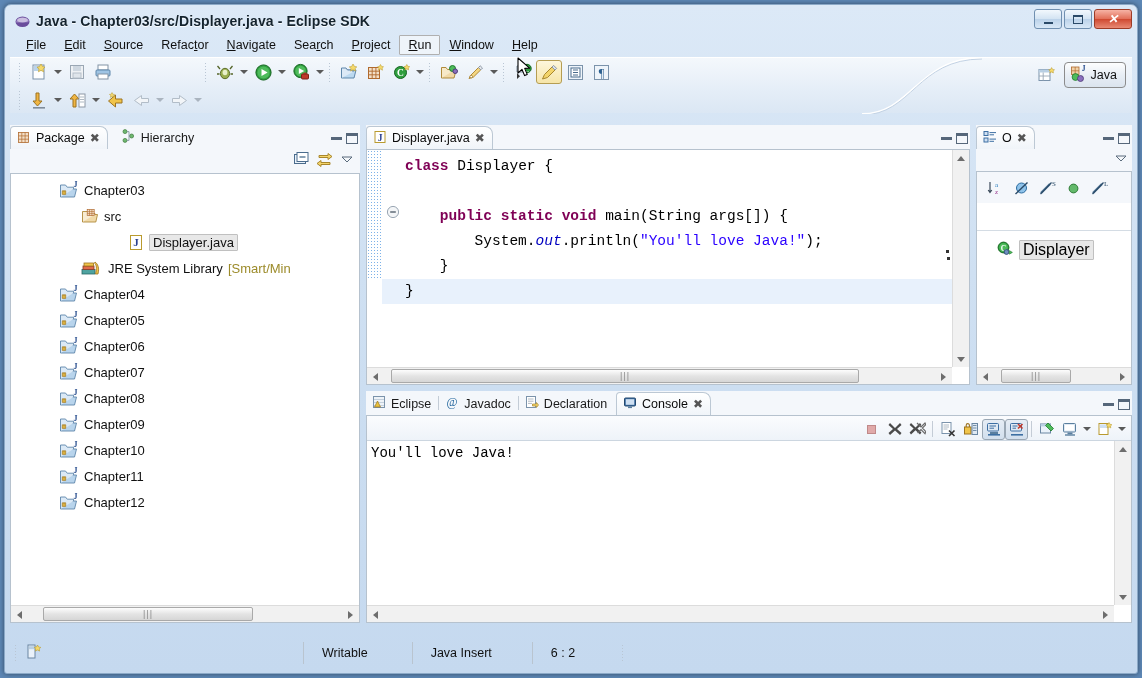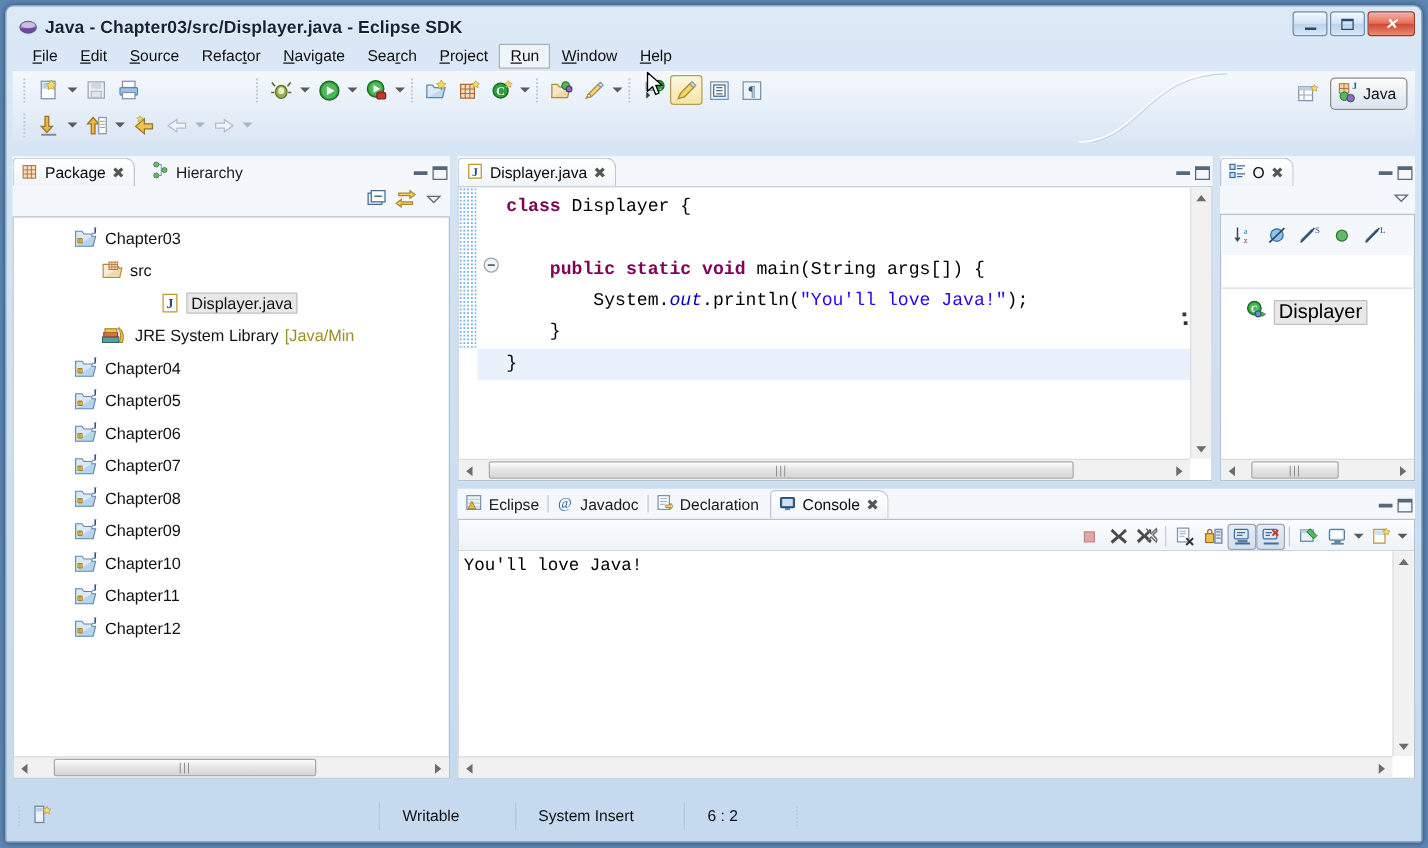--- a/index.html
+++ b/index.html
@@ -479,21 +479,21 @@
             <div class="trow" style="padding-left: 70px;">
               <span style="display: inline-flex;">
                 <svg width="22" height="18" viewBox="0 0 22 18">
                   <rect x="1" y="10.5" width="13" height="4.5" fill="#4fa3a0" stroke="#2a6664" stroke-width=".8"></rect>
                   <rect x="2" y="7" width="11" height="3.5" fill="#e06a4a" stroke="#8c3a24" stroke-width=".8"></rect>
                   <rect x="3" y="4" width="9.5" height="3" fill="#f0c44a" stroke="#9c7320" stroke-width=".8"></rect>
                   <path d="M14 3 C17 5 18.5 9 17 15 L14.5 15 C16 9.5 15.5 5.5 13.5 4.2 Z" fill="#f0c44a" stroke="#9c7320" stroke-width=".8"></path>
                 </svg>
               </span>
               <span class="lbl">JRE System Library</span>
-              <span class="olive" style="margin-left: 5px;">[Java/Min</span>
+              <span class="olive" style="margin-left: 5px;">[Smart/Min</span>
             </div>
             <div class="trow" style="padding-left: 48px;">
               <span style="display: inline-flex;">
                 <svg width="20" height="18" viewBox="0 0 20 18">
                   <path d="M1.5 16 L3.5 8 H17.5 L15.5 16 Z" fill="#b8d4ec" stroke="#5f87ab" stroke-width=".9"></path>
                   <path d="M1.5 16 V4 H6.5 L8.2 6.2 H14.5 V8" fill="#dbe9f6" stroke="#5f87ab" stroke-width=".9"></path>
                   <text x="14.5" y="6" font-size="8" fill="#2a4f8f" font-family="Liberation Serif, serif" font-weight="bold">J</text>
                   <path d="M3.3 9.8 h3.4 v3.6 h-3.4z" fill="#f0c44a" stroke="#9c7320" stroke-width=".7"></path>
                   <text x="5" y="13" font-size="4.6" fill="#5a4312" text-anchor="middle" font-family="Liberation Serif, serif">!</text>
                 </svg>
@@ -912,18 +912,18 @@
   <div id="statusbar">
     <span class="sbgrip"></span>
     <span style="margin-right:260px;">
       <svg width="18" height="18" viewBox="0 0 18 18">
           <rect x="3" y="2" width="7" height="13" fill="#eaf2fa" stroke="#6a86a2"></rect>
           <rect x="4" y="3.2" width="5" height="3" fill="#b9cfe3"></rect>
           <path d="M12.5 2 l1.1 2 2.2 .4 -1.6 1.5 .4 2.2 -2.1-1.1 -2.1 1.1 .4-2.2 -1.6-1.5 2.2-.4z" fill="#f5d96b" stroke="#b99a2e" stroke-width=".6"></path>
         </svg>
     </span>
     <span class="sbcell" style="padding-left:18px;padding-right:44px;">Writable</span>
-    <span class="sbcell" style="padding-left:18px;padding-right:40px;">System Insert</span>
+    <span class="sbcell" style="padding-left:18px;padding-right:40px;">Java Insert</span>
     <span class="sbcell" style="padding-left:18px;padding-right:40px;">6 : 2</span>
     <span class="sbgrip" style="margin-left:6px;"></span>
   </div>
 
 </div>
 
 </body></html>

